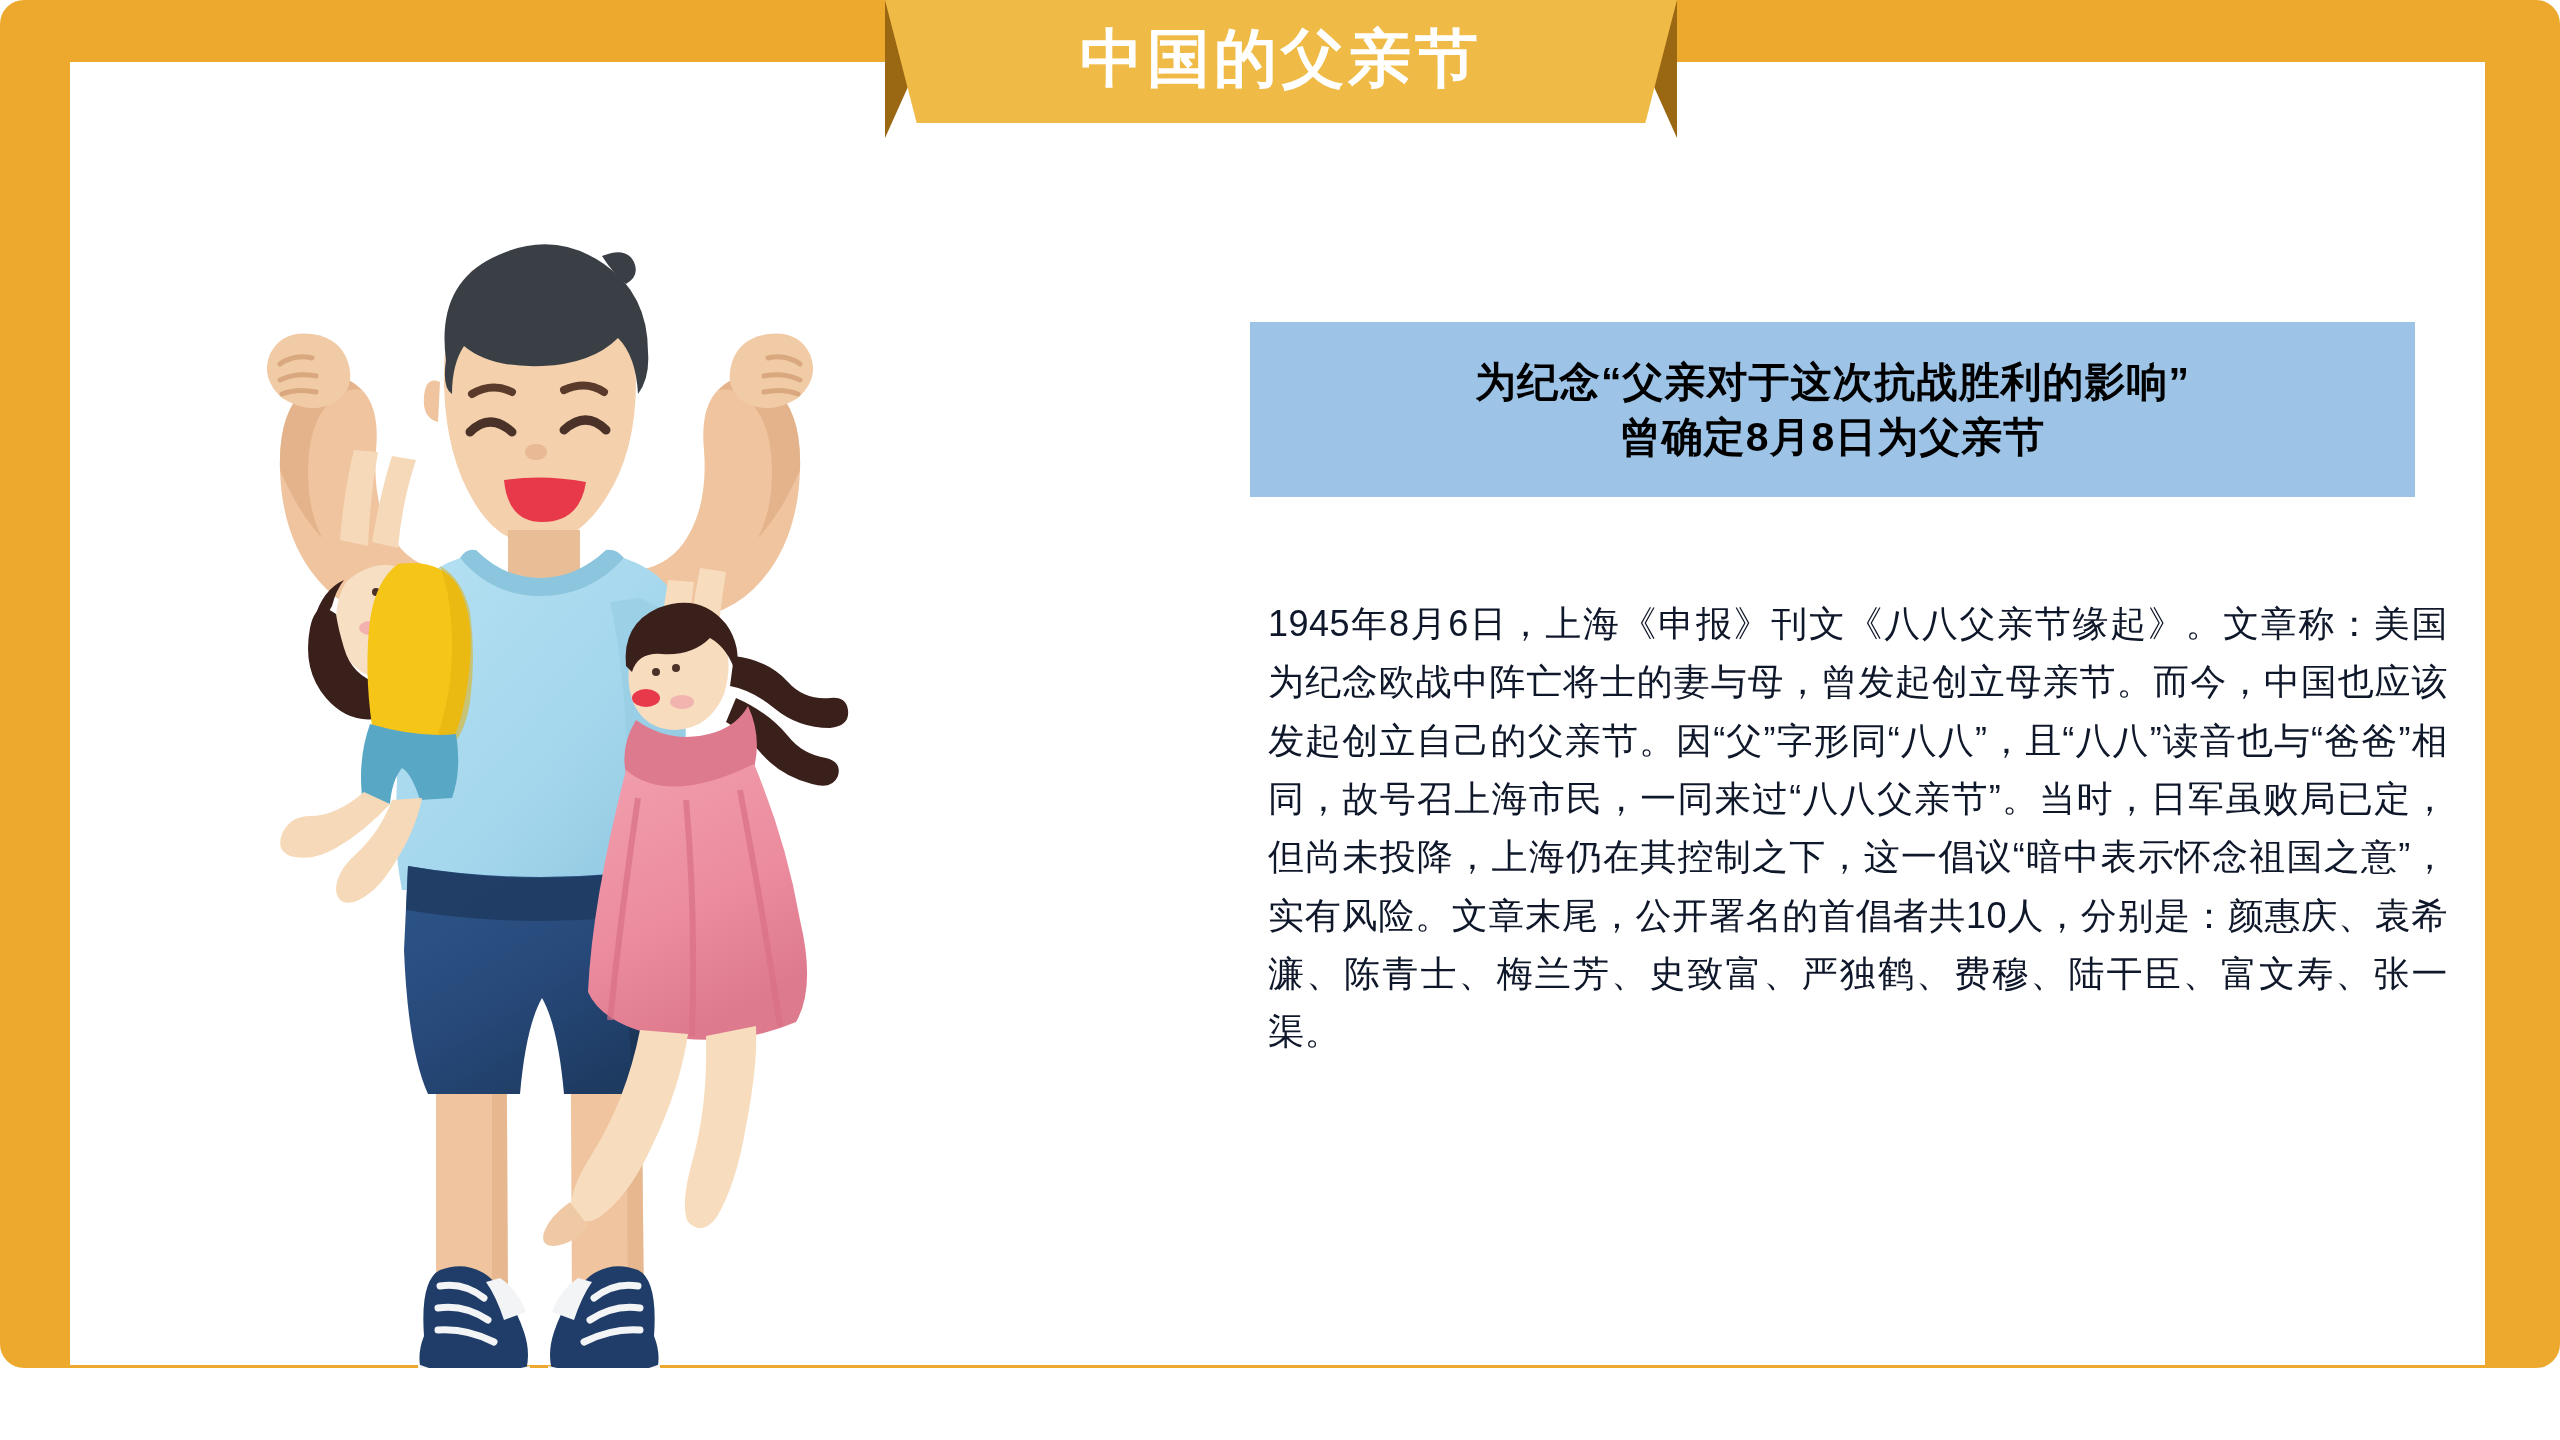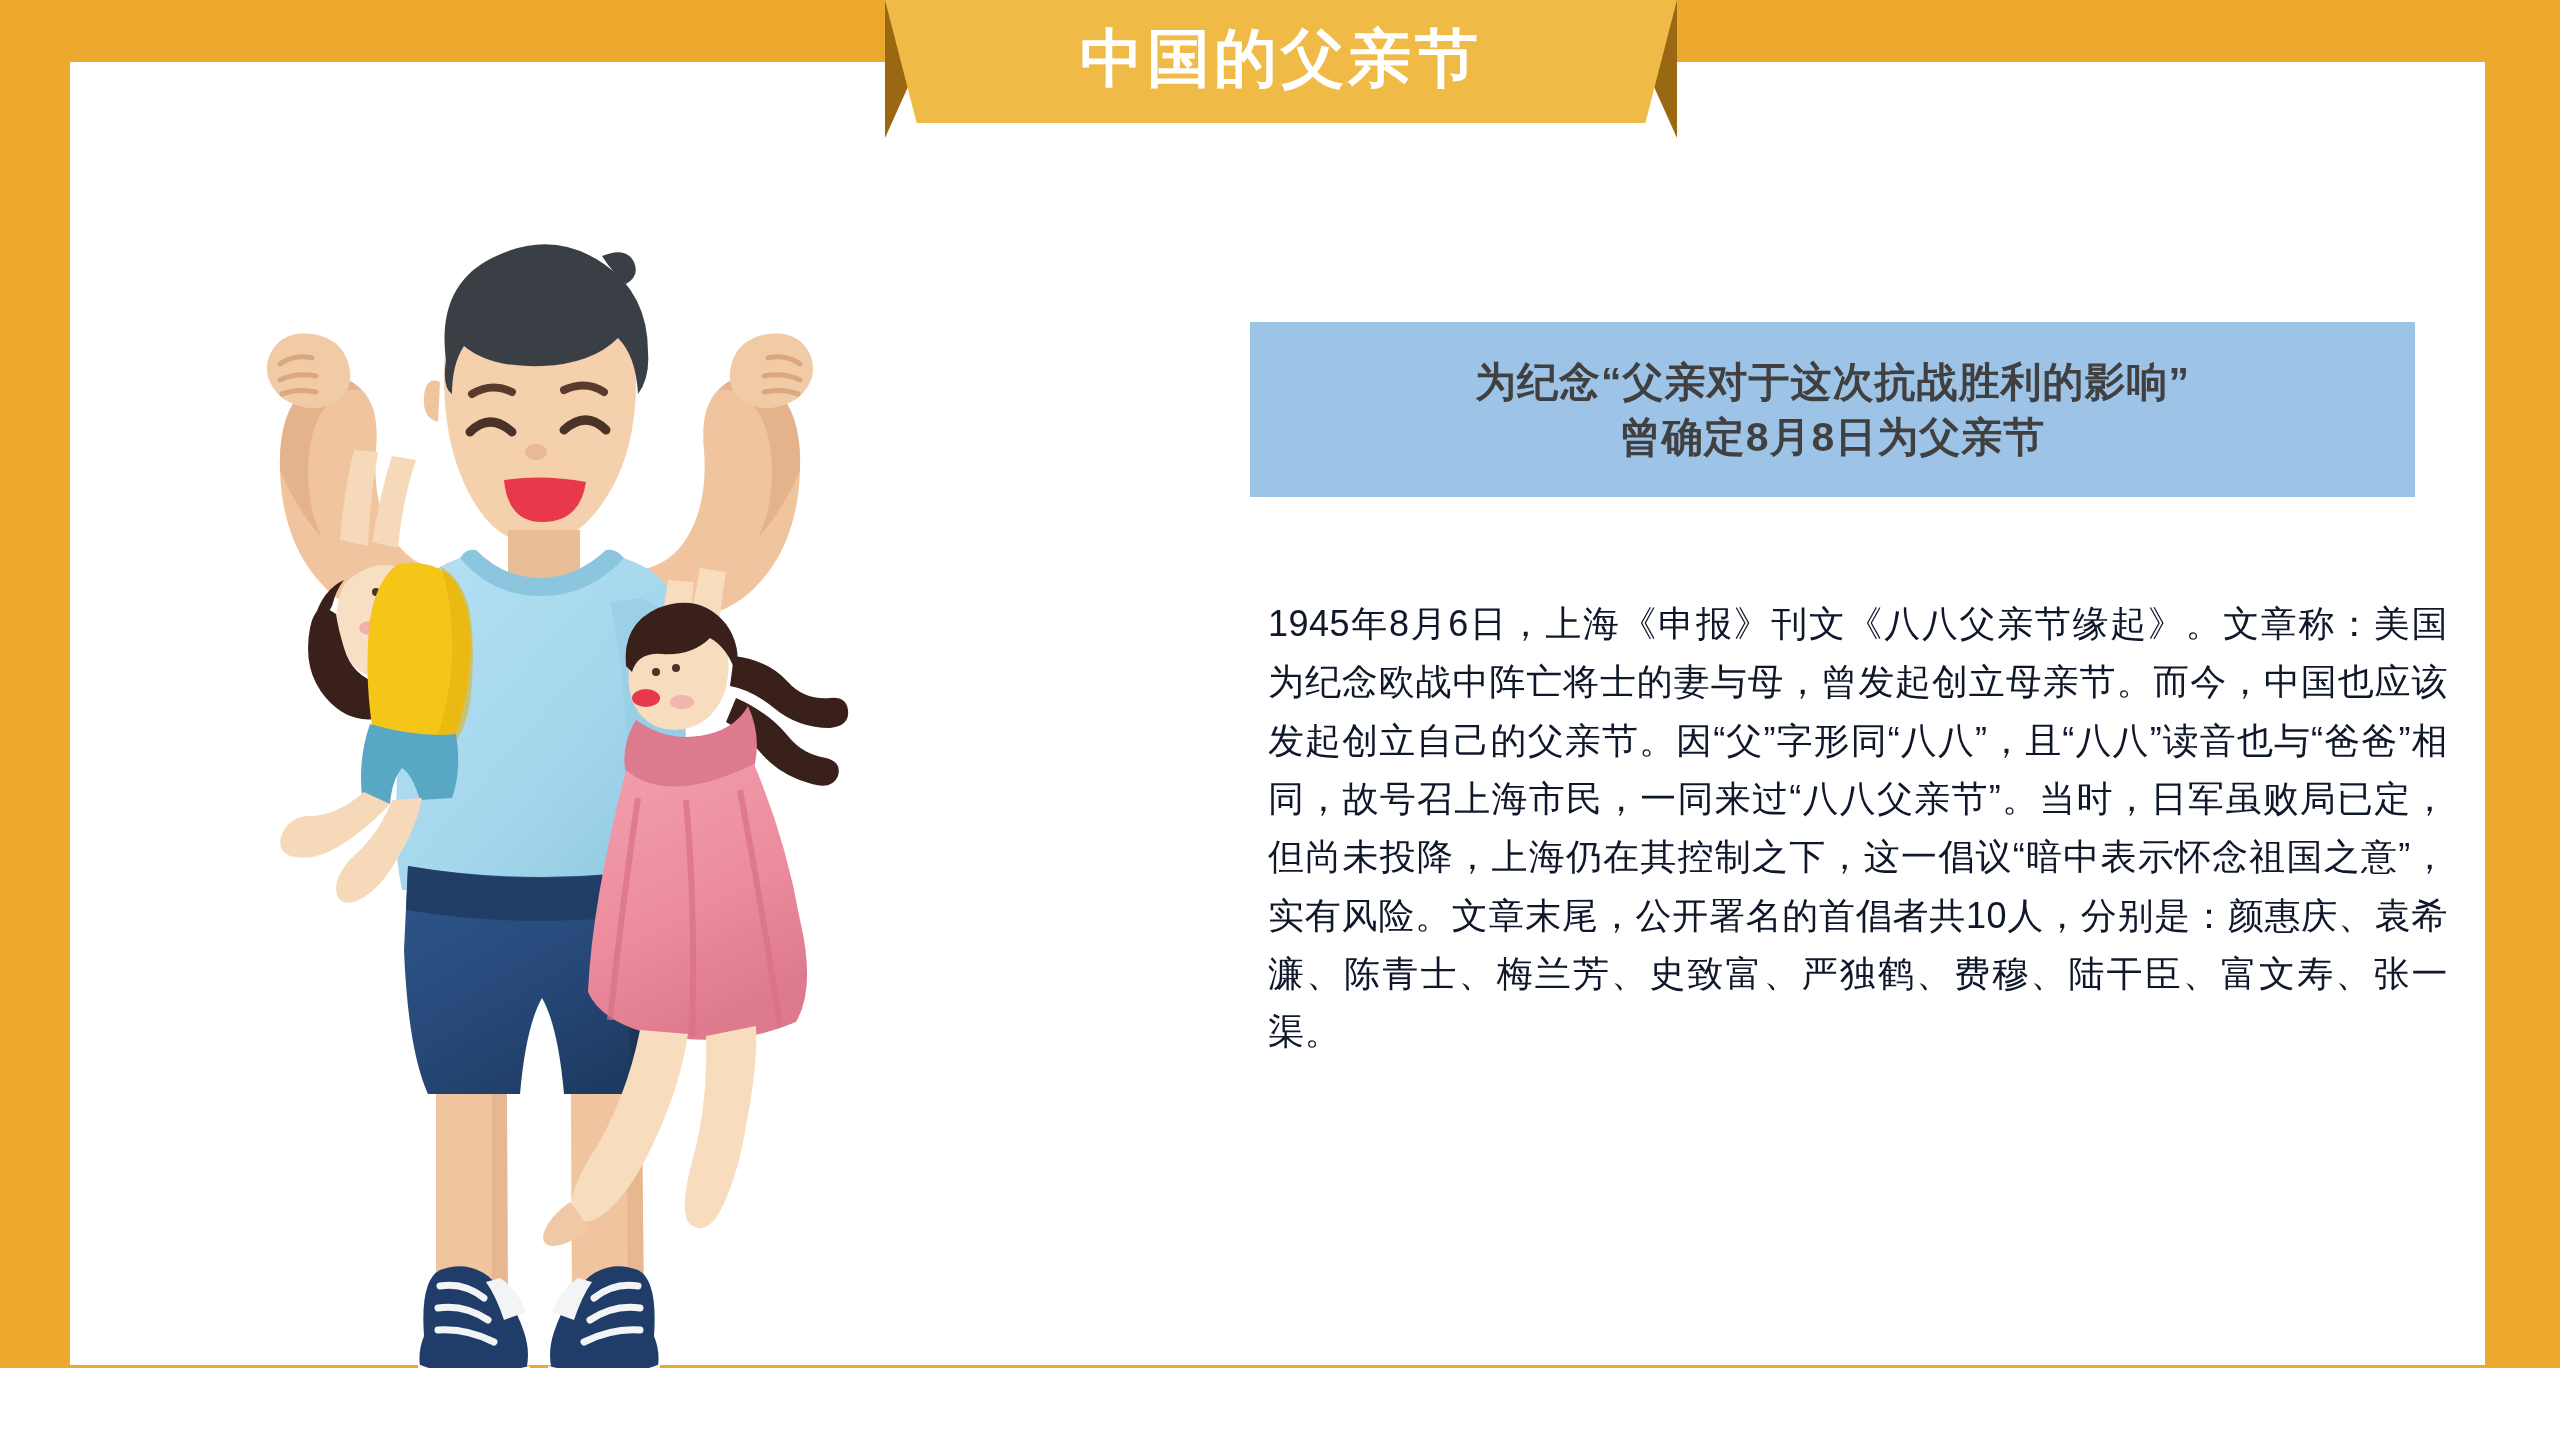--- a/index.html
+++ b/index.html
@@ -14,20 +14,21 @@
     font-family: "Liberation Sans", "DejaVu Sans", sans-serif;
   }
 
   
   #slide {
     position: relative;
     width: 2560px;
     height: 1368px;
     background: #EDA92E;
     overflow: hidden;
+    border-radius: 24px;
   }
 
   
   #card {
     position: absolute;
     left: 70px;
     top: 62px;
     width: 2415px;   
     height: 1303px;  
     background: #FFFFFF;
@@ -97,21 +98,21 @@
     top: 322px;
     width: 1165px;
     height: 175px;
     background: #9DC3E6;
     display: flex;
     flex-direction: column;
     align-items: center;
     justify-content: center;
   }
   .headline-line {
-    color: #404040;
+    color: #000000;
     font-size: 41px;
     font-weight: bold;
     line-height: 1.34;
     letter-spacing: 1px;
     white-space: nowrap;
     text-align: center;
   }
 
   #body-text {
     position: absolute;

